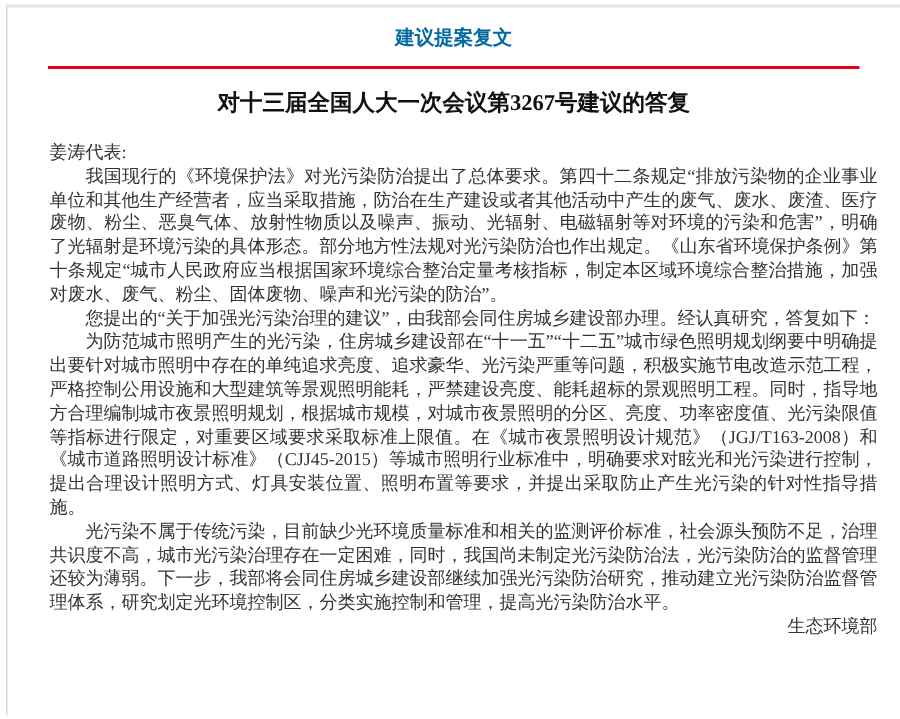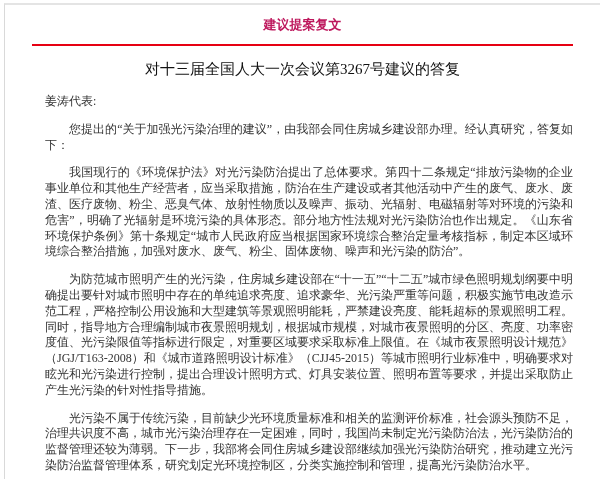--- a/index.html
+++ b/index.html
@@ -8,63 +8,63 @@
     margin:3px 0 0 4px;
     border-top:2px solid #e4e4e4;
     border-left:1px solid #d9d9d9;
     min-height:474px;
     box-sizing:border-box;
     padding-top:11px;
     background:#fff;
   }
   .doc-label{
     text-align:center;
-    color:#be185d;
+    color:#0369a1;
     font-weight:bold;
     font-size:13px;
     line-height:17px;
   }
   .red-divider{
     margin:11px 27px 0 27px;
     border-top:2px solid #e60012;
     height:0;
   }
   .doc-title{
     margin:13px 20px 0 20px;
     text-align:center;
-    font-weight:normal;
+    font-weight:bold;
     font-size:15px;
     color:#111111;
     line-height:20px;
   }
   .body-text{
     margin:15px 15px 0 28px;
     font-size:12px;
     line-height:15.8px;
     color:#333333;
     text-align:justify;
   }
-  .body-text p{margin:12px;padding:0;}
+  .body-text p{margin:0;padding:0;}
   .body-text p.indent{text-indent:2em;}
   .body-text p.sig{text-align:right;text-indent:0;}
 </style>
 </head>
 <body>
 
 <div class="page">
 
   <div class="doc-label">建议提案复文</div>
 
   <div class="red-divider"></div>
 
   <h1 class="doc-title">对十三届全国人大一次会议第3267号建议的答复</h1>
 
   <div class="body-text">
     <p>姜涛代表:</p>
+    <p class="indent">我国现行的《环境保护法》对光污染防治提出了总体要求。第四十二条规定“排放污染物的企业事业单位和其他生产经营者，应当采取措施，防治在生产建设或者其他活动中产生的废气、废水、废渣、医疗废物、粉尘、恶臭气体、放射性物质以及噪声、振动、光辐射、电磁辐射等对环境的污染和危害”，明确了光辐射是环境污染的具体形态。部分地方性法规对光污染防治也作出规定。《山东省环境保护条例》第十条规定“城市人民政府应当根据国家环境综合整治定量考核指标，制定本区域环境综合整治措施，加强对废水、废气、粉尘、固体废物、噪声和光污染的防治”。</p>
     <p class="indent">您提出的“关于加强光污染治理的建议”，由我部会同住房城乡建设部办理。经认真研究，答复如下：</p>
-    <p class="indent">我国现行的《环境保护法》对光污染防治提出了总体要求。第四十二条规定“排放污染物的企业事业单位和其他生产经营者，应当采取措施，防治在生产建设或者其他活动中产生的废气、废水、废渣、医疗废物、粉尘、恶臭气体、放射性物质以及噪声、振动、光辐射、电磁辐射等对环境的污染和危害”，明确了光辐射是环境污染的具体形态。部分地方性法规对光污染防治也作出规定。《山东省环境保护条例》第十条规定“城市人民政府应当根据国家环境综合整治定量考核指标，制定本区域环境综合整治措施，加强对废水、废气、粉尘、固体废物、噪声和光污染的防治”。</p>
     <p class="indent">为防范城市照明产生的光污染，住房城乡建设部在“十一五”“十二五”城市绿色照明规划纲要中明确提出要针对城市照明中存在的单纯追求亮度、追求豪华、光污染严重等问题，积极实施节电改造示范工程，严格控制公用设施和大型建筑等景观照明能耗，严禁建设亮度、能耗超标的景观照明工程。同时，指导地方合理编制城市夜景照明规划，根据城市规模，对城市夜景照明的分区、亮度、功率密度值、光污染限值等指标进行限定，对重要区域要求采取标准上限值。在《城市夜景照明设计规范》（JGJ/T163-2008）和《城市道路照明设计标准》（CJJ45-2015）等城市照明行业标准中，明确要求对眩光和光污染进行控制，提出合理设计照明方式、灯具安装位置、照明布置等要求，并提出采取防止产生光污染的针对性指导措施。</p>
     <p class="indent">光污染不属于传统污染，目前缺少光环境质量标准和相关的监测评价标准，社会源头预防不足，治理共识度不高，城市光污染治理存在一定困难，同时，我国尚未制定光污染防治法，光污染防治的监督管理还较为薄弱。下一步，我部将会同住房城乡建设部继续加强光污染防治研究，推动建立光污染防治监督管理体系，研究划定光环境控制区，分类实施控制和管理，提高光污染防治水平。</p>
     <p class="sig">生态环境部</p>
 
   </div>
 
 </div>
 
 </body></html>

